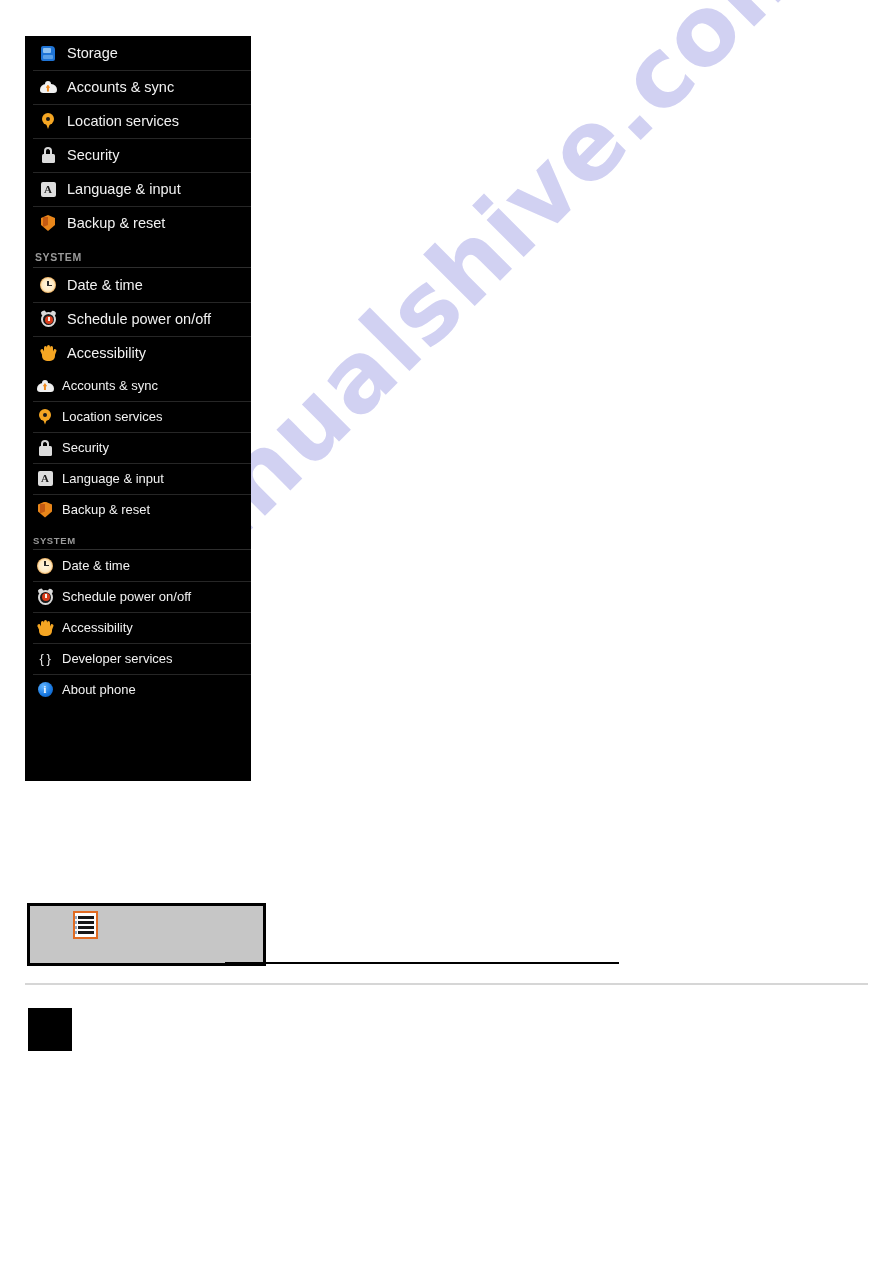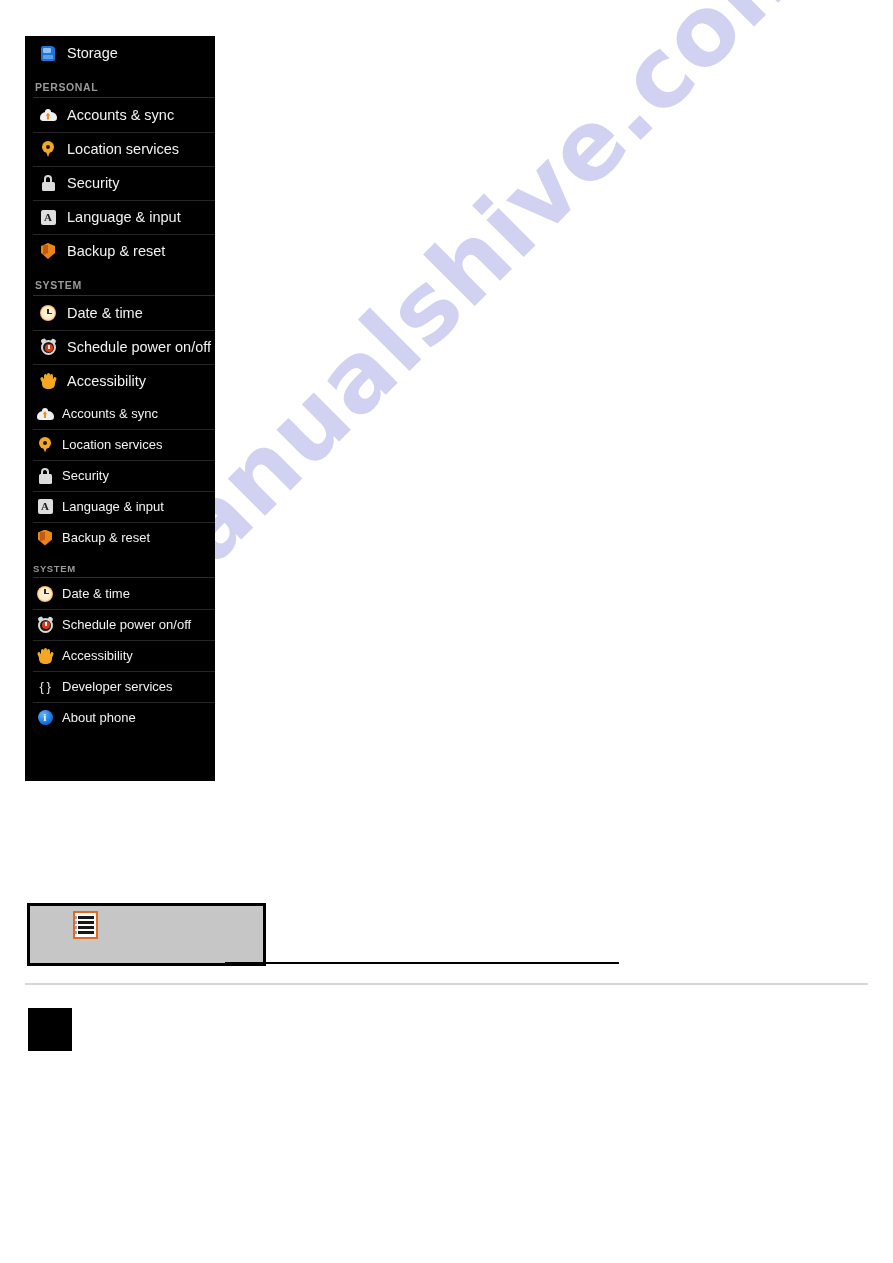--- a/index.html
+++ b/index.html
@@ -40,21 +40,21 @@
     transform-origin: left center;
     white-space: nowrap;
     opacity: .95;
   }
 
   
   #settings-panel {
     position: absolute;
     left: 25px;
     top: 36px;
-    width: 190px;
+    width: 226px;
     height: 745px;
     background: #000000;
     z-index: 10;
     overflow: hidden;
   }
 
   .settings-list { display: block; }
 
   .row {
     display: flex;
@@ -481,21 +481,20 @@
 </div>
 
 <div id="settings-panel">
   <div class="settings-list blk-a">
       <div class="row">
         <span class="ico">
           <span class="g g-storage"></span>
         </span>
         <span class="lbl">Storage</span>
       </div>
-      <div class="section-header">PERSONAL</div>
       <div class="row">
         <span class="ico">
           <span class="g g-cloud">
             <span class="arr"></span>
           </span>
         </span>
         <span class="lbl">Accounts &amp; sync</span>
       </div>
       <div class="row">
         <span class="ico">

